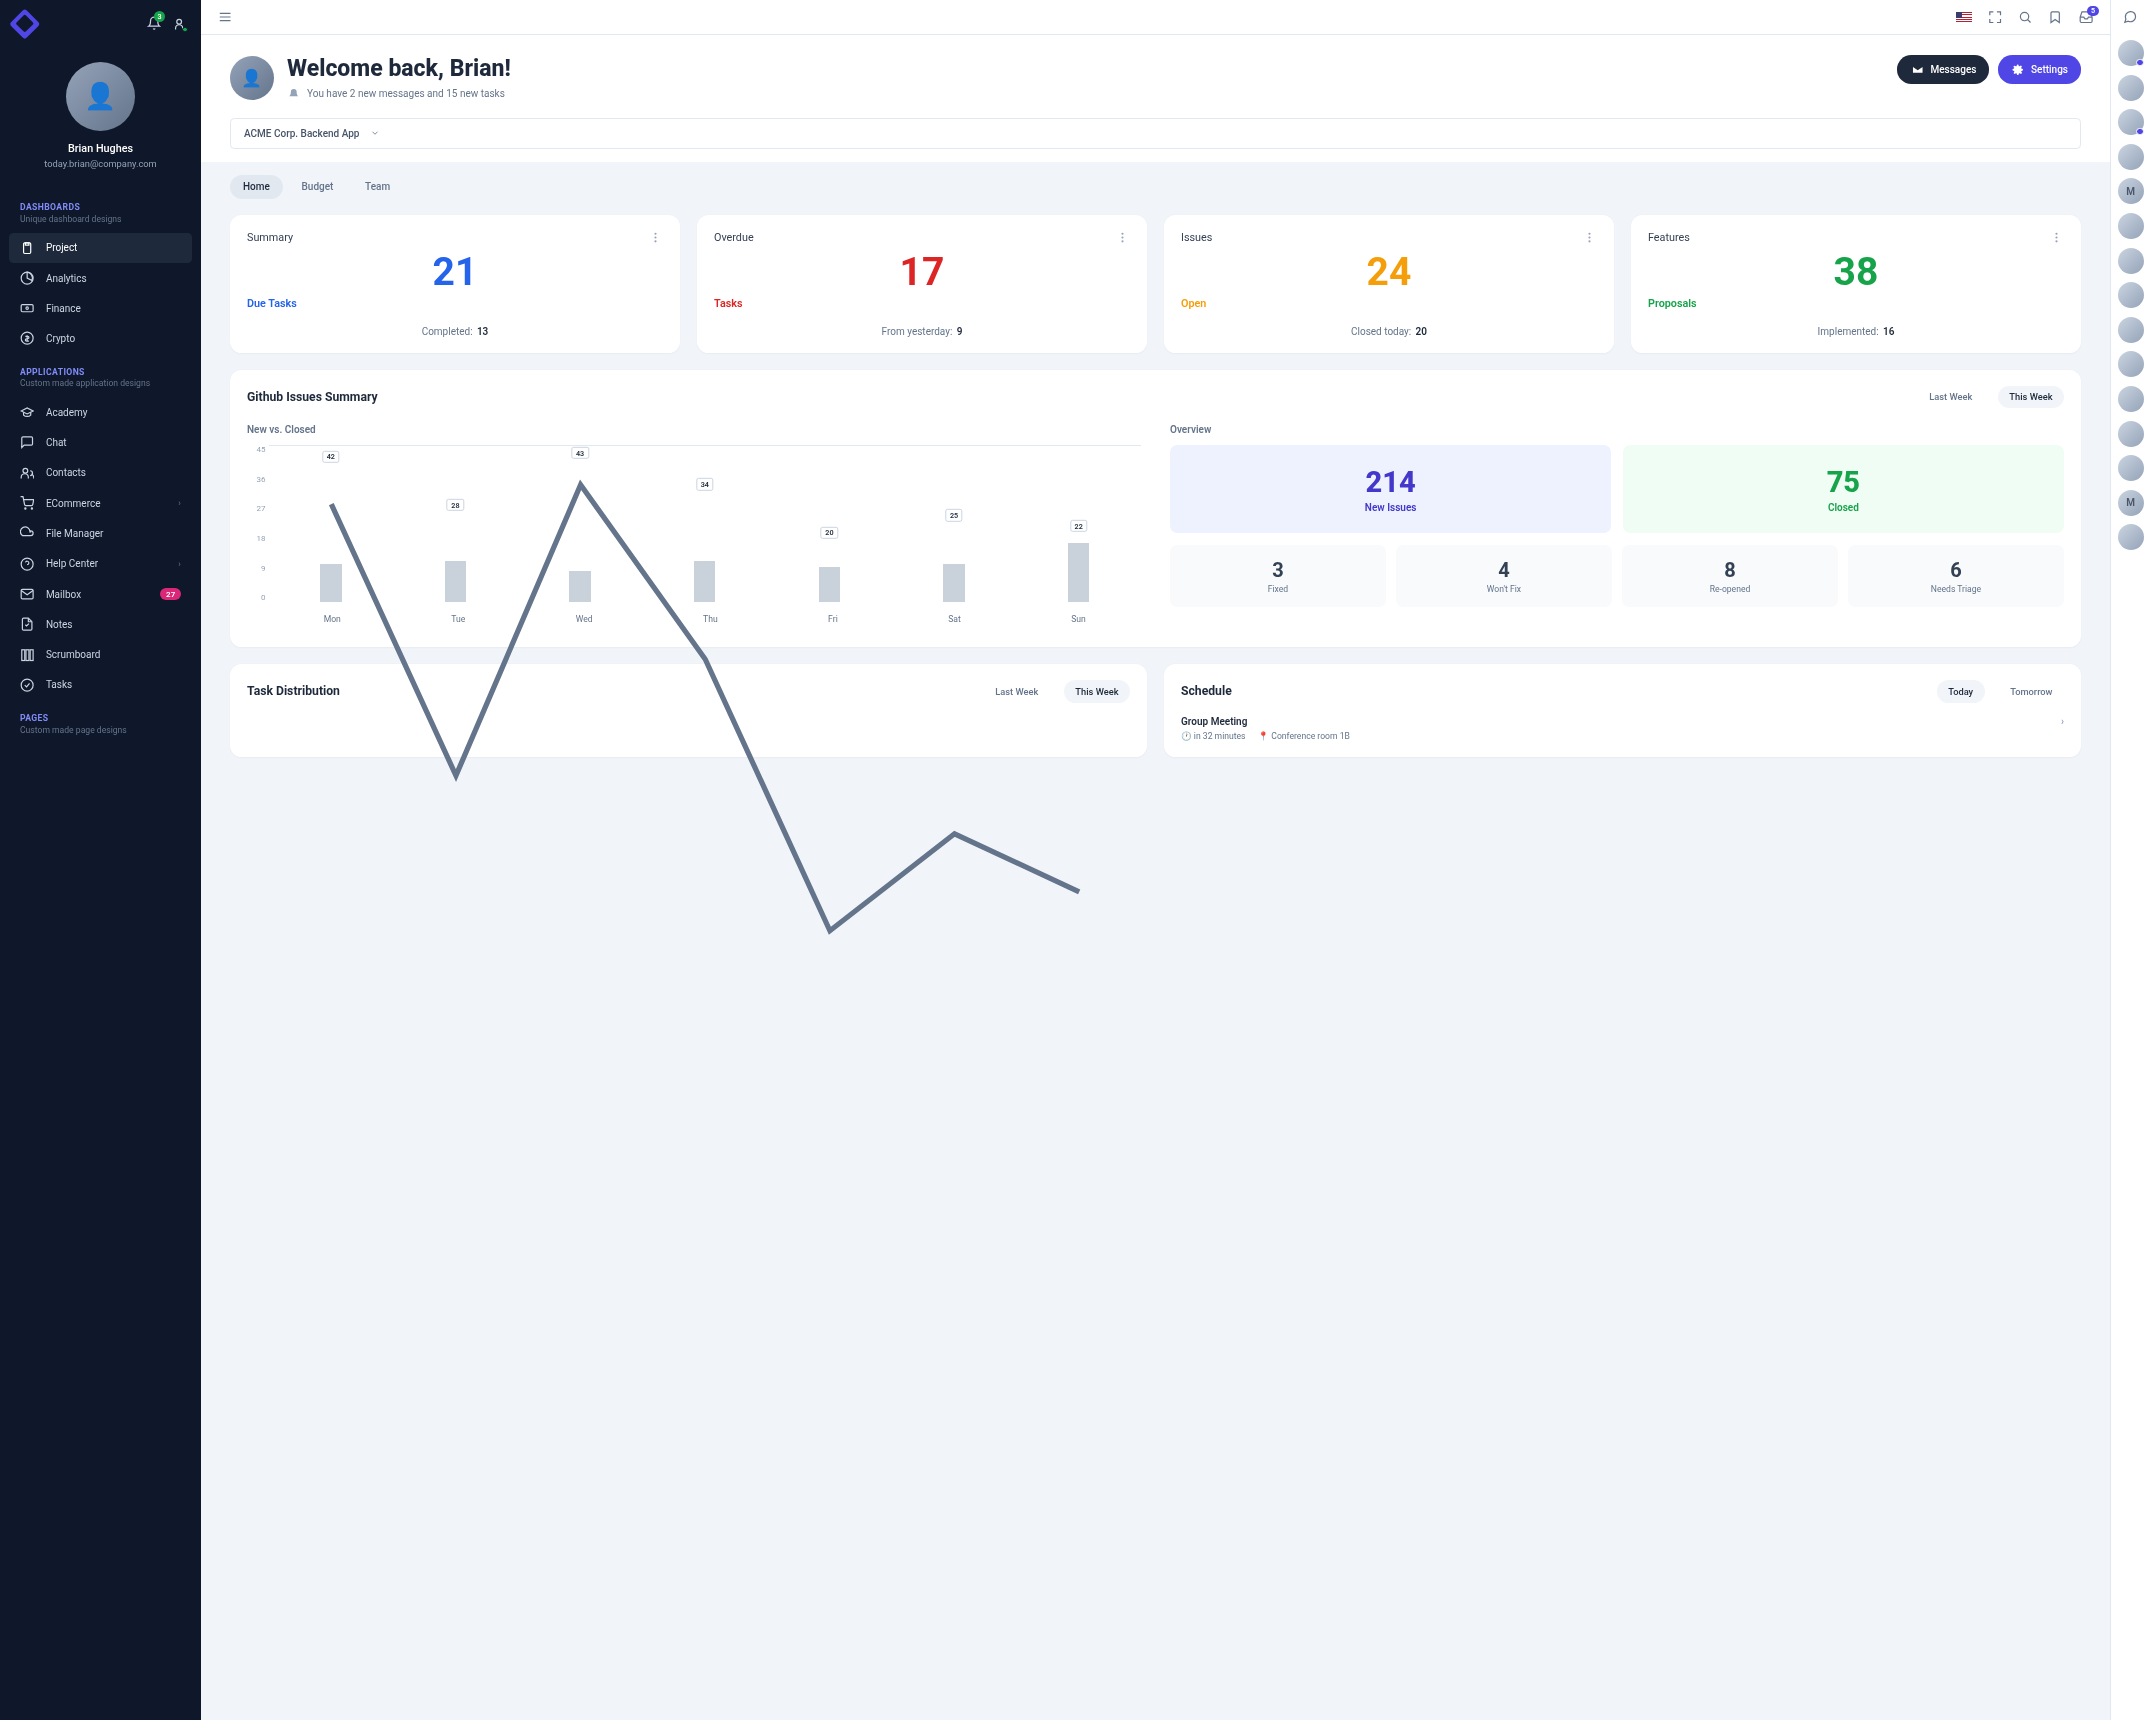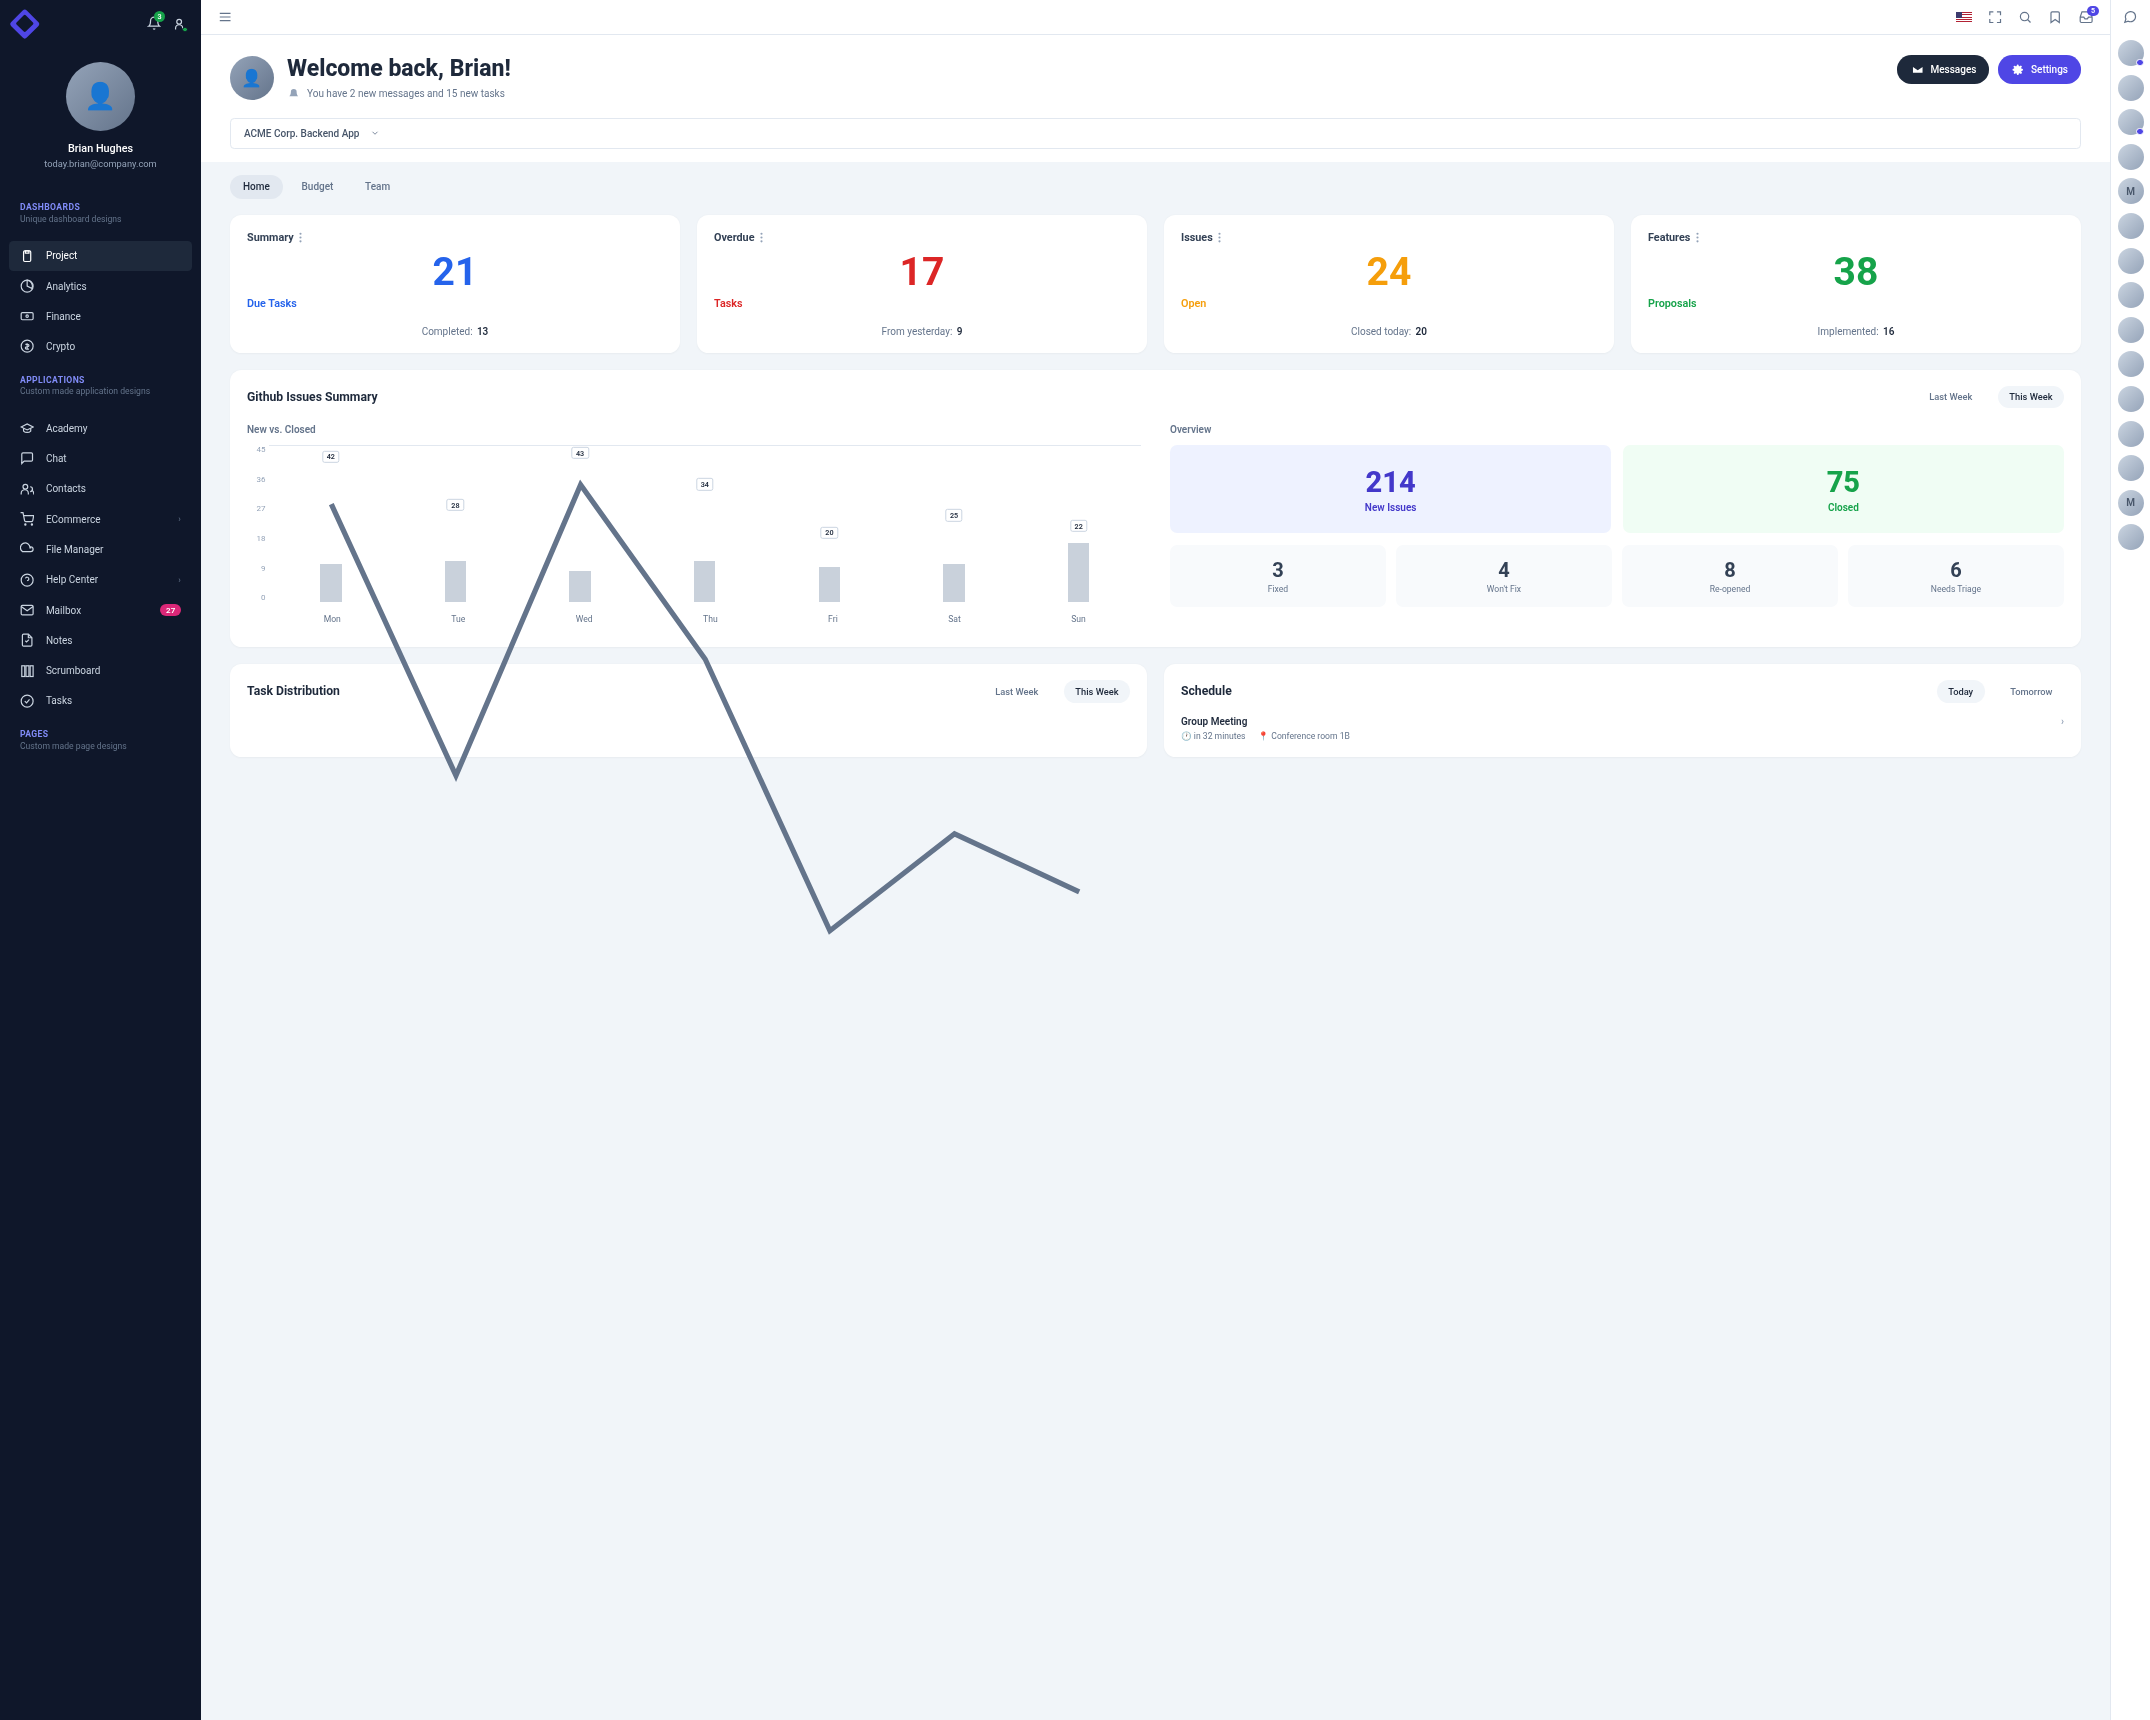--- a/index.html
+++ b/index.html
@@ -12,21 +12,21 @@
 .sb-top-icons{display:flex;gap:11.5px;align-items:center}
 .bell-wrap{position:relative}
 .badge-dot{position:absolute;top:-4.3px;right:-4.3px;background:#16a34a;color:#fff;font-size:7.2px;border-radius:7.2px;padding:0.7px 3.6px;font-weight:600}
 .sb-profile{display:flex;flex-direction:column;align-items:center;padding:14.3px 0 20px}
 .avatar-lg{width:69px;height:69px;border-radius:50%;background:linear-gradient(135deg,#94a3b8,#64748b);display:flex;align-items:center;justify-content:center;font-size:26px;color:#fff;overflow:hidden}
 .uname{font-size:10.8px;font-weight:500;margin-top:11.5px}
 .uemail{font-size:9.3px;color:#94a3b8;margin-top:2.9px}
 .sb-section{padding:0 20px;margin-top:13px}
 .sb-heading{font-size:8.6px;font-weight:700;color:#818cf8;letter-spacing:0.4px;margin-bottom:1.4px;text-transform:uppercase}
 .sb-sub{font-size:8.6px;color:#64748b}
-.sb-items{margin-top:17px;padding:0 8.6px}
+.sb-items{margin-top:9px;padding:0 8.6px}
 .sb-item{display:flex;align-items:center;padding:8px 11.5px;border-radius:4.3px;color:#cbd5e1;cursor:pointer;font-size:10px;gap:11.5px;position:relative}
 .sb-item.active{background:#1e293b;color:#fff}
 .sb-item .chev{margin-left:auto;color:#64748b;font-size:8.6px}
 .sb-item .count{margin-left:auto;background:#db2777;color:#fff;font-size:8px;padding:1.4px 5.7px;border-radius:7.2px;font-weight:600}
 .ico{width:14.3px;height:14.3px;display:inline-flex;align-items:center;justify-content:center;flex-shrink:0}
 .main{flex:1;display:flex;flex-direction:column;min-width:0}
 .topbar{display:flex;align-items:center;justify-content:space-between;padding:10px 17px;border-bottom:0.7px solid #e2e8f0}
 .tb-right{display:flex;gap:16px;align-items:center}
 .tb-badge{position:relative}
 .tb-badge .n{position:absolute;top:-4.3px;right:-5.7px;background:#4f46e5;color:#fff;font-size:7.2px;padding:0.7px 3.6px;border-radius:5.7px;font-weight:600}
@@ -41,21 +41,21 @@
 .btn{padding:7.2px 13px;border-radius:14.3px;font-size:10px;font-weight:500;display:inline-flex;align-items:center;gap:5.7px;cursor:pointer;border:none}
 .btn-dark{background:#1e293b;color:#fff}
 .btn-primary{background:#4f46e5;color:#fff}
 .proj-sel{margin:17px 29px 0;display:inline-flex;align-items:center;gap:8.6px;padding:7.2px 13px;border:0.7px solid #e2e8f0;border-radius:4.3px;cursor:pointer;font-size:10px;color:#475569;font-weight:500}
 .tabs{display:flex;gap:5.7px;padding:13px 29px 0;background:#f1f5f9;margin-top:13px}
 .tab{padding:6.5px 13px;border-radius:13px;color:#64748b;cursor:pointer;font-size:10px;font-weight:500}
 .tab.active{background:#e2e8f0;color:#1e293b}
 .content{background:#f1f5f9;padding:16px 29px 29px;flex:1}
 .cards4{display:grid;grid-template-columns:repeat(4,1fr);gap:17px}
 .card{background:#fff;border-radius:11.5px;padding:16px 17px;box-shadow:0 0.7px 2.2px rgba(0,0,0,0.04)}
-.card-h{display:flex;align-items:center;font-size:10.8px;font-weight:700;color:#334155}
+.card-h{display:flex;justify-content:space-between;align-items:center;font-size:10.8px;font-weight:400;color:#334155}
 .big-num{font-size:39px;font-weight:700;text-align:center;margin-top:8.6px;line-height:1}
 .big-lbl{text-align:left;font-size:10.8px;font-weight:600;margin-top:4.3px}
 .small-row{display:flex;justify-content:center;gap:4.3px;margin-top:16px;font-size:10px}
 .small-row .k{color:#64748b}
 .small-row .v{font-weight:600;color:#1e293b}
 .c-blue{color:#2563eb}.c-red{color:#dc2626}.c-amber{color:#f59e0b}.c-green{color:#16a34a}.c-indigo{color:#4338ca}
 .gh-card{margin-top:17px}
 .gh-top{display:flex;justify-content:space-between;align-items:center}
 .gh-title{font-size:12.2px;font-weight:700}
 .pill-grp{display:flex;background:transparent;gap:14px}

